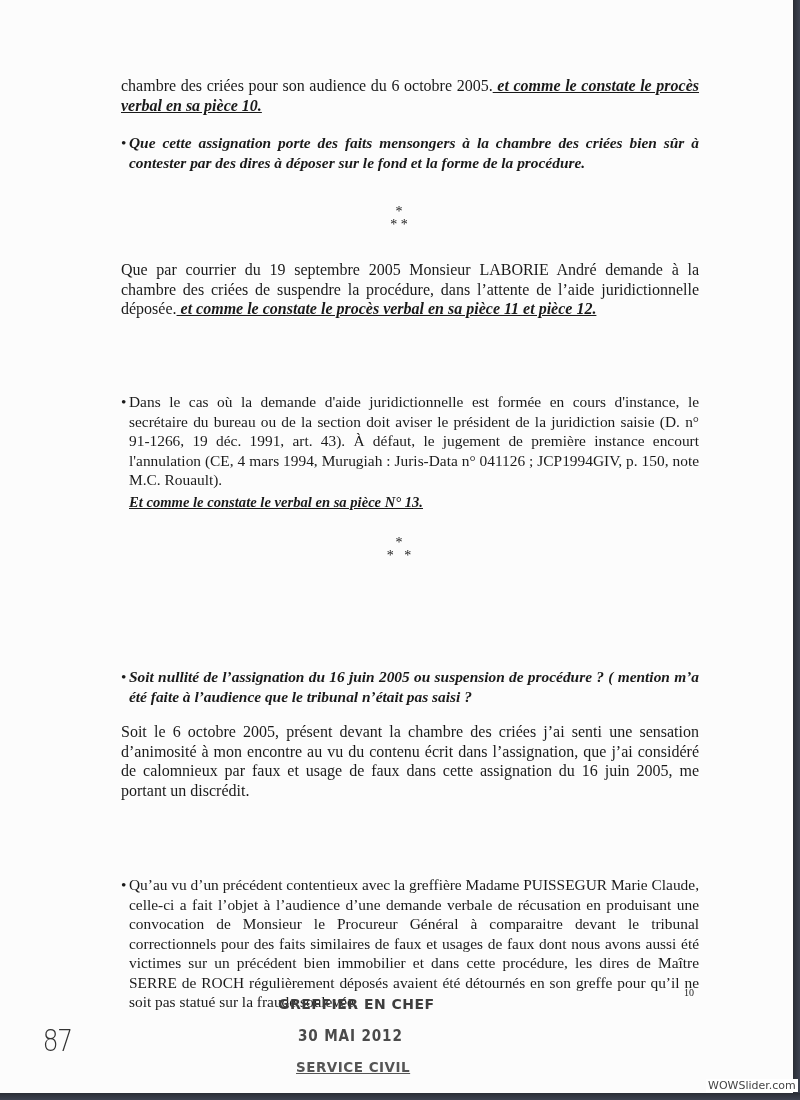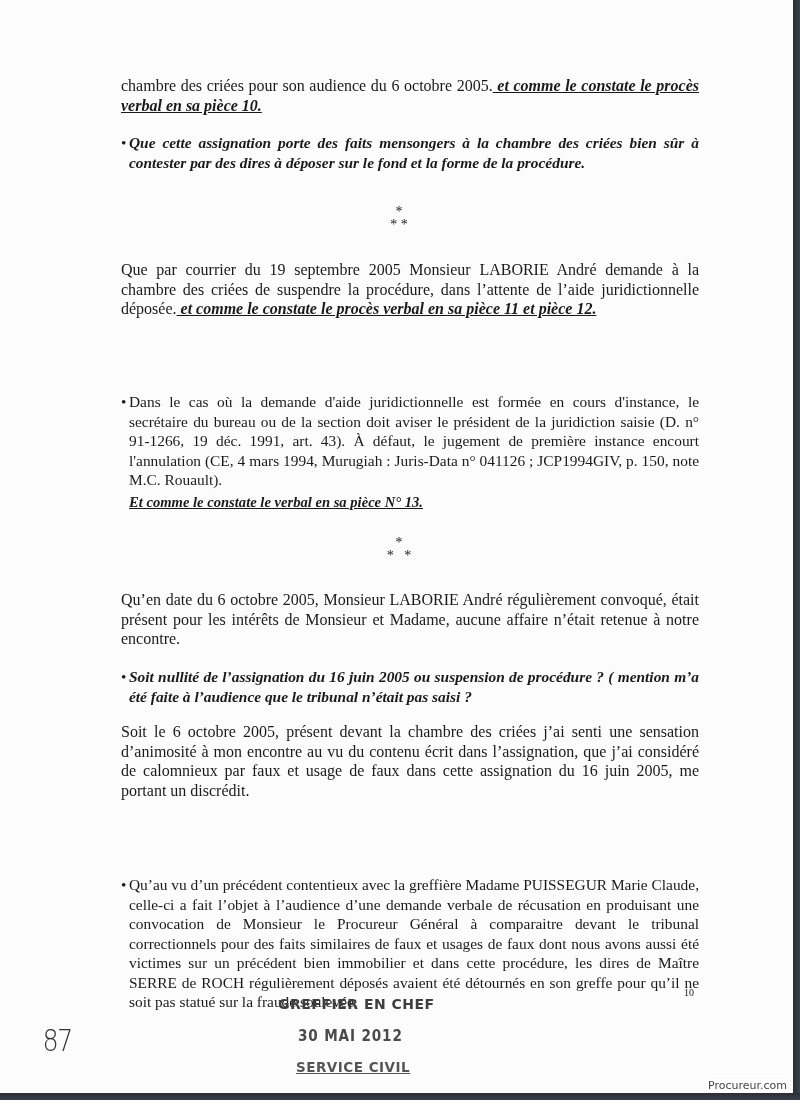--- a/index.html
+++ b/index.html
@@ -77,23 +77,20 @@
     <span class="dot">•</span>
     <div class="btext">Dans le cas où la demande d'aide juridictionnelle est formée en cours d'instance, le secrétaire du bureau ou de la section doit aviser le président de la juridiction saisie (D. n° 91-1266, 19 déc. 1991, art. 43). À défaut, le jugement de première instance encourt l'annulation (CE, 4 mars 1994, Murugiah : Juris-Data n° 041126 ; JCP1994GIV, p. 150, note M.C. Rouault).</div>
     <div class="btext bi u" style="margin-top:3px; font-size:14.6px;">Et comme le constate le  verbal en sa pièce N° 13.</div>
   </div>
 
   <div class="stars" style="left:359px; top:536px;">
     <div>*</div>
     <div style="white-space:pre;">*   *</div>
   </div>
 
-  <div class="text" style="top:590px;">
-    <span>Qu’en date du 6 octobre 2005, Monsieur LABORIE André régulièrement convoqué, était présent pour les intérêts de Monsieur et Madame, aucune affaire n’était retenue à notre encontre.</span>
-  </div>
 
   <div class="bullet-block" style="top:667px;">
     <span class="dot">•</span>
     <div class="btext bi">Soit nullité de l’assignation du 16 juin 2005 ou suspension de procédure ? ( mention m’a été faite à l’audience que  le tribunal n’était pas saisi ?</div>
   </div>
 
   <div class="text" style="top:722px;">
     <span>Soit le 6 octobre 2005, présent devant la chambre des criées j’ai senti une sensation d’animosité à mon encontre au vu du contenu écrit dans l’assignation, que j’ai considéré de calomnieux par faux et usage de faux dans cette assignation du 16 juin 2005, me portant un discrédit.</span>
   </div>
 
@@ -106,13 +103,13 @@
   <div class="stamp" style="left:278px; top:996px; font-size:14px; color:#3e3e3e;text-align:right;">GREFFIER EN CHEF</div>
   <div class="stamp" style="left:298px; top:1026px; font-size:16px; letter-spacing:1px; transform:scaleX(0.85); transform-origin:left;">30 MAI 2012</div>
   <div class="stamp" style="left:296px; top:1059px; font-size:13.5px; color:#555;text-decoration:underline;">SERVICE CIVIL</div>
 
   <div class="handnum">87</div>
   <div class="pagenum">10</div>
 </div>
 
 <div class="border-right"></div>
 <div class="border-bottom"></div>
-<div class="watermark">Procureur.com</div>
+<div class="watermark">WOWSlider.com</div>
 
 </body></html>

